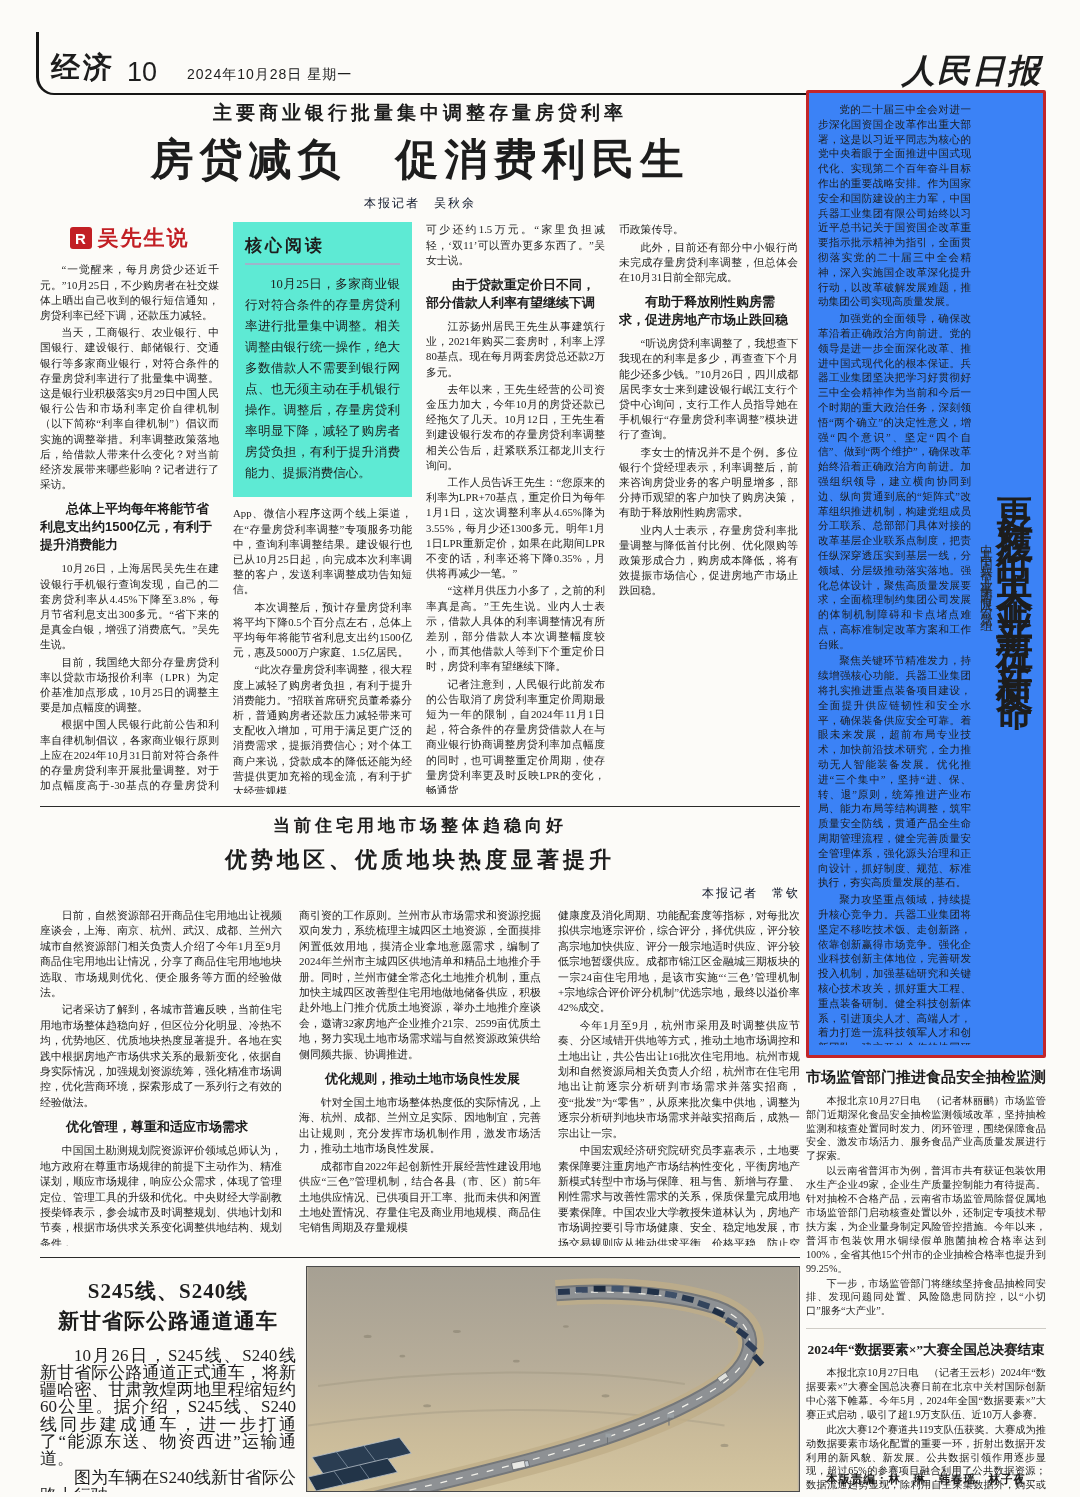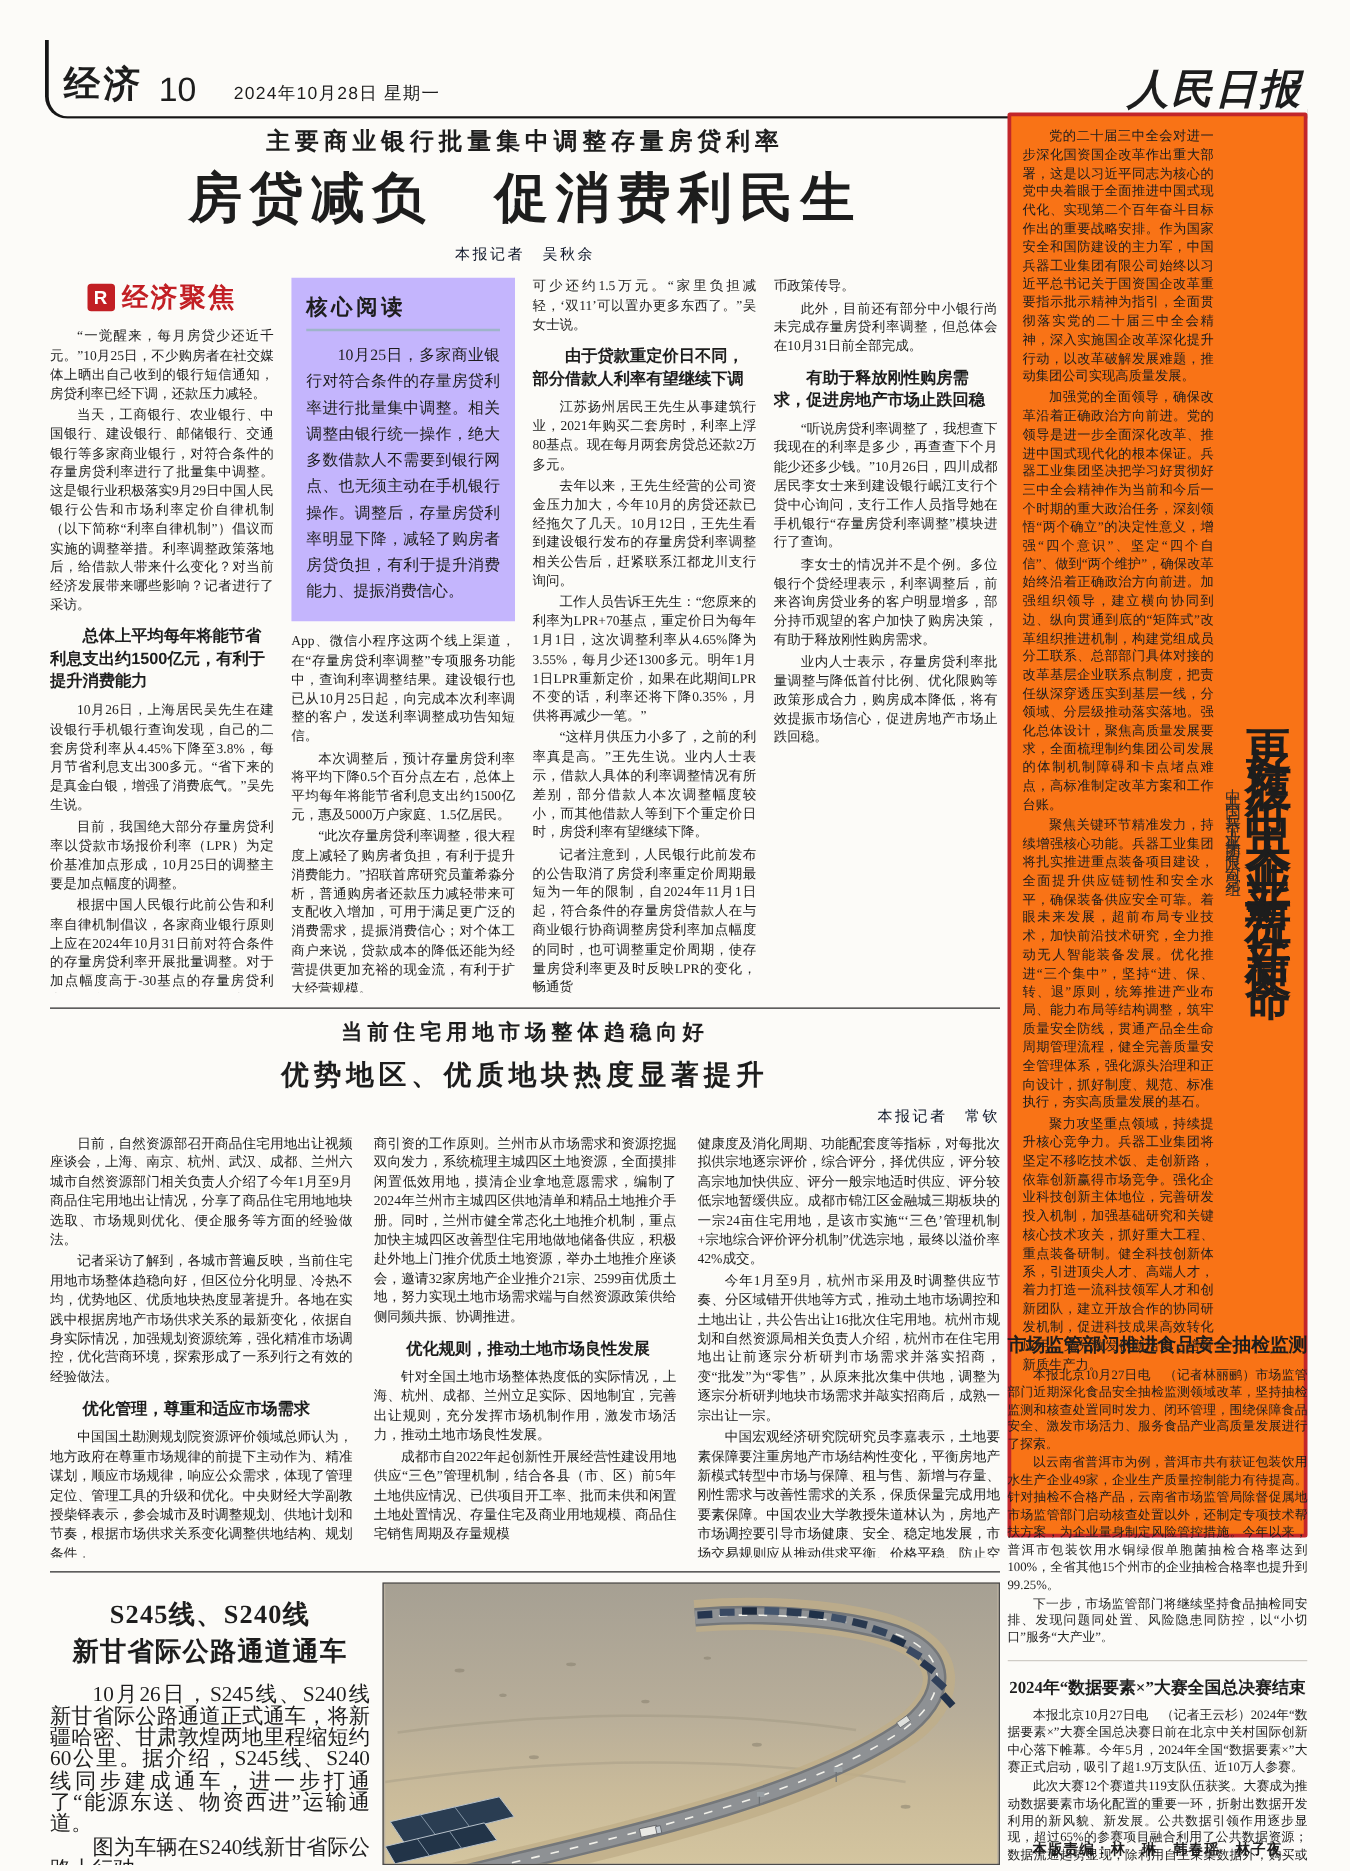--- a/index.html
+++ b/index.html
@@ -25,41 +25,41 @@
   .byline{text-align:center;font-size:12px;margin:12px 0 10px;letter-spacing:2px;color:#0f172a;}
   .cols4{display:flex;gap:14px;margin-top:6px;}
   .cols4 .col{width:179px;height:572px;overflow:hidden;}
   .bp{font-size:10.8px;line-height:15.2px;text-align:justify;text-indent:2em;margin:0 0 2px;}
   .bp.cont{text-indent:0;}
   .colsub{font-weight:bold;font-size:13px;line-height:18px;text-indent:2em;margin:8px 0 7px;}
   .badge{display:flex;align-items:center;gap:6px;margin:2px 0 10px;justify-content:center;}
   .badge-mark{width:22px;height:22px;background:#c21f24;color:#fff;font-weight:bold;
               font-size:15px;display:flex;align-items:center;justify-content:center;border-radius:3px;}
   .badge-text{color:#c21f24;font-weight:bold;font-size:21px;letter-spacing:2px;}
-  .corebox{background:#c4b5fd;padding:12px 12px 13px;margin-bottom:9px;}
+  .corebox{background:#5eead4;padding:12px 12px 13px;margin-bottom:9px;}
   .corebox h3{margin:0 0 6px;font-size:17px;letter-spacing:3px;font-weight:bold;}
   .corebox .rule{border-top:2px solid #9eb4ca;margin:0 0 9px;}
   .corebox p{margin:0;font-size:12.6px;line-height:21px;text-align:justify;text-indent:2em;}
 
   
   .land{position:absolute;left:40px;top:812px;width:760px;}
   .land .kicker{font-size:17px;margin:2px 0 8px;}
   .land-headline{text-align:center;font-weight:bold;font-size:22px;letter-spacing:4px;}
   .land .byline{margin:10px 0 6px;text-align:right;}
   .cols3{display:flex;gap:17px;}
   .cols3 .col{width:242px;height:338px;overflow:hidden;}
   .cols3 .bp{font-size:10.9px;line-height:15.4px;}
 
   
   .hdiv{position:absolute;left:40px;width:760px;border-top:1.5px solid #2a2a2a;}
   .hdiv.d1{top:806px;} .hdiv.d2{top:1257px;}
 
   
-  .opinion{position:absolute;left:806px;top:90px;width:240px;height:1140px;
-           border:3px solid #c2262a;border-radius:2px;background:#f97316;box-sizing:border-box;}
+  .opinion{position:absolute;left:806px;top:90px;width:240px;height:968px;
+           border:3px solid #c2262a;border-radius:2px;background:#3b82f6;box-sizing:border-box;}
   .op-body{position:absolute;left:9px;top:10px;bottom:10px;width:153px;overflow:hidden;}
   .op-body .bp{font-size:10.6px;line-height:14.8px;}
   .op-byline{position:absolute;left:166px;top:0;height:100%;width:22px;
              writing-mode:vertical-rl;display:flex;align-items:center;justify-content:center;
              font-size:12.5px;letter-spacing:5px;color:#2a2a2a;}
   .op-title{position:absolute;right:6px;top:0;height:100%;width:46px;
             writing-mode:vertical-rl;display:flex;align-items:center;justify-content:center;
             font-weight:bold;font-size:37px;letter-spacing:15px;}
 
   
@@ -97,21 +97,21 @@
 
   <div class="lead">
     <div class="kicker sans">主要商业银行批量集中调整存量房贷利率</div>
     <div class="lead-headline sans">房贷减负　促消费利民生</div>
     <div class="byline">本报记者　吴秋余</div>
 
     <div class="cols4">
       <div class="col">
         <div class="badge">
           <span class="badge-mark sans">R</span>
-          <span class="badge-text sans">经济聚焦</span>
+          <span class="badge-text sans">吴先生说</span>
         </div>
         <p class="bp">“一觉醒来，每月房贷少还近千元。”10月25日，不少购房者在社交媒体上晒出自己收到的银行短信通知，房贷利率已经下调，还款压力减轻。</p>
         <p class="bp">当天，工商银行、农业银行、中国银行、建设银行、邮储银行、交通银行等多家商业银行，对符合条件的存量房贷利率进行了批量集中调整。这是银行业积极落实9月29日中国人民银行公告和市场利率定价自律机制（以下简称“利率自律机制”）倡议而实施的调整举措。利率调整政策落地后，给借款人带来什么变化？对当前经济发展带来哪些影响？记者进行了采访。</p>
         <div class="colsub sans">总体上平均每年将能节省利息支出约1500亿元，有利于提升消费能力</div>
         <p class="bp">10月26日，上海居民吴先生在建设银行手机银行查询发现，自己的二套房贷利率从4.45%下降至3.8%，每月节省利息支出300多元。“省下来的是真金白银，增强了消费底气。”吴先生说。</p>
         <p class="bp">目前，我国绝大部分存量房贷利率以贷款市场报价利率（LPR）为定价基准加点形成，10月25日的调整主要是加点幅度的调整。</p>
         <p class="bp">根据中国人民银行此前公告和利率自律机制倡议，各家商业银行原则上应在2024年10月31日前对符合条件的存量房贷利率开展批量调整。对于加点幅度高于-30基点的存量房贷利率，将统一调整到不低于-30基点，对于部分城市仍设定了新发放房贷利率政策下限的，调整后的加点幅度需不低于下限。</p>
 
       </div>
 

